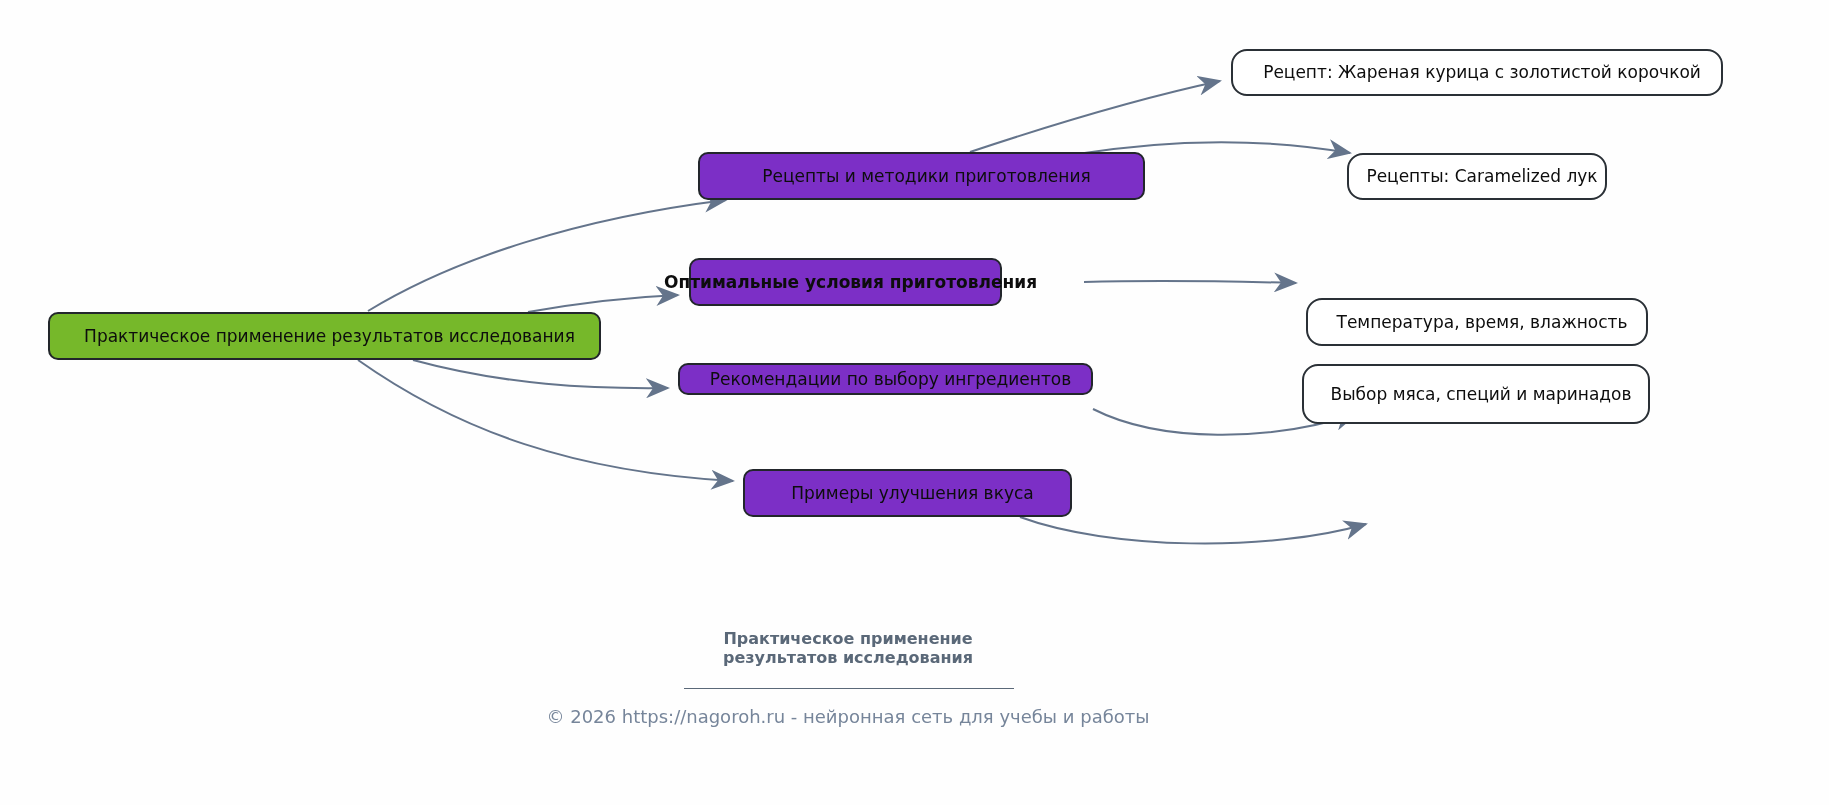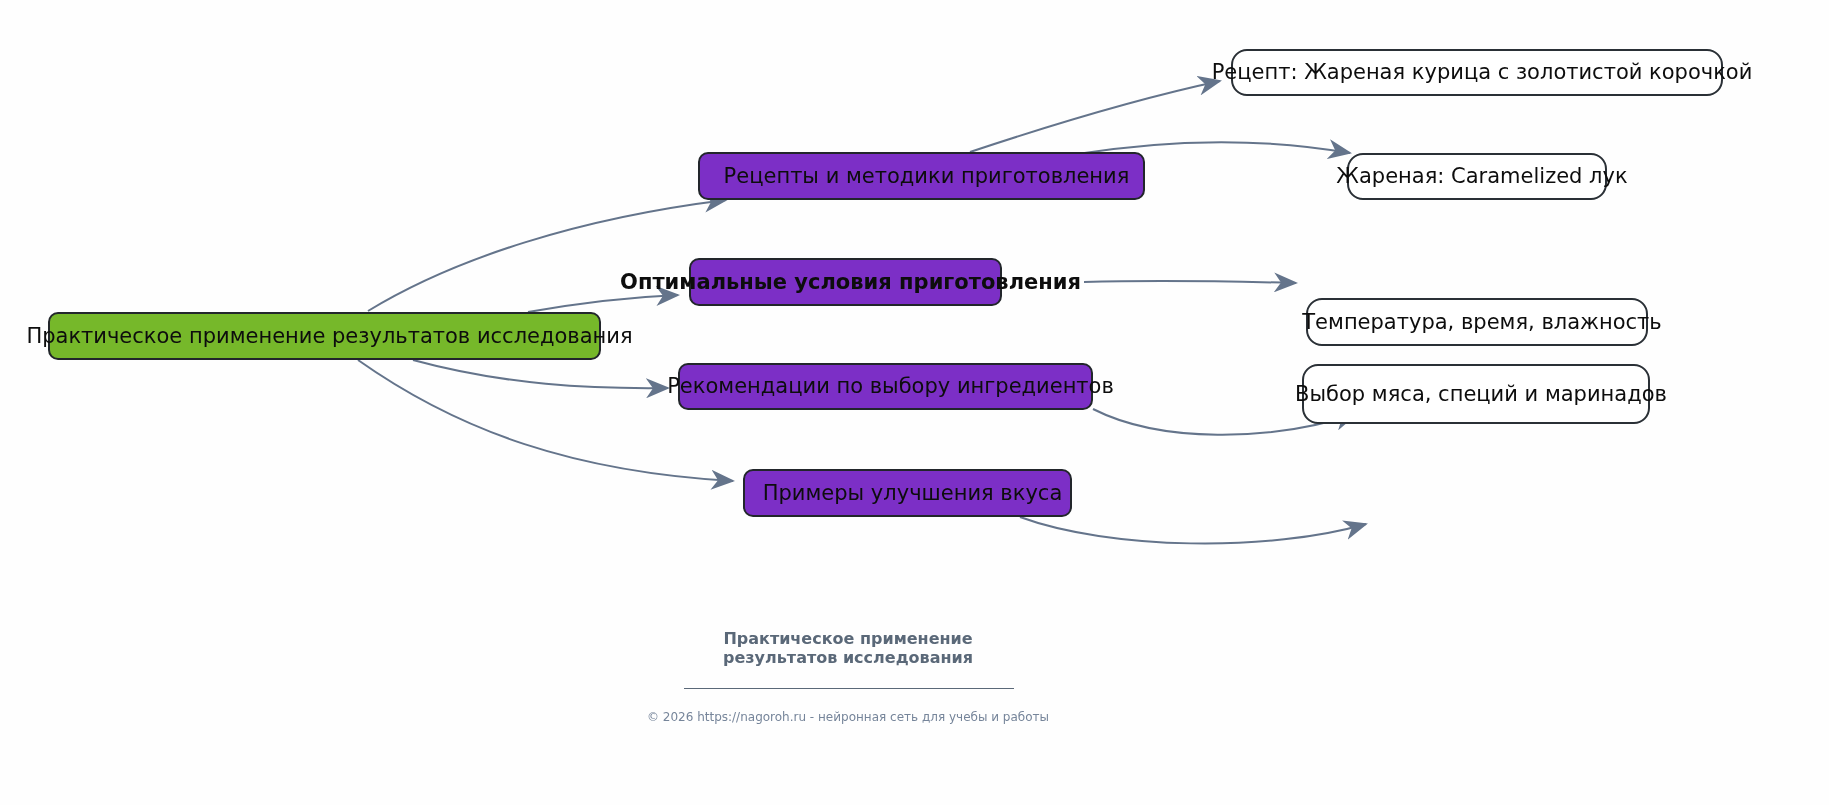--- a/index.html
+++ b/index.html
@@ -21,21 +21,21 @@
     background:var(--background);
     font-family:"DejaVu Sans","Liberation Sans",sans-serif;
     overflow:hidden;
   }
   svg.edges{position:absolute;left:0;top:0;width:1829px;height:805px;pointer-events:none;}
   svg.edges path.link{fill:none;stroke:var(--edge);stroke-width:2;}
   .node{
     position:absolute;
     display:flex;align-items:center;justify-content:center;
     box-sizing:border-box;
-    font-size:21px;color:var(--node_text);
+    font-size:17px;color:var(--node_text);
     white-space:nowrap;
     line-height:1;
     padding-left:10px;
   }
   .node.root{
     background:var(--root_fill);
     border:2px solid var(--node_border);
     border-radius:10px;
   }
   .node.branch{
@@ -52,21 +52,21 @@
     position:absolute;left:668px;top:629px;width:360px;
     text-align:center;font-weight:bold;font-size:16px;line-height:19px;
     color:var(--footer_title);
   }
   .footer-divider{
     position:absolute;left:684px;top:688px;width:330px;height:0;
     border-top:1px solid var(--footer_title);
   }
   .footer-copyright{
     position:absolute;left:498px;top:707px;width:700px;
-    text-align:center;font-size:12px;line-height:20px;
+    text-align:center;font-size:18px;line-height:20px;
     color:var(--footer_muted);
   }
 </style>
 </head>
 <body>
 
 <div class="canvas">
 
   <svg class="edges" viewBox="0 0 1829 805">
     <defs>
@@ -84,27 +84,27 @@
     <path class="link" d="M 1093 409 C 1160 443 1270 442 1356 414" marker-end="url(#arrow)"></path>
     <path class="link" d="M 1020 517 C 1110 550 1270 552 1366 524" marker-end="url(#arrow)"></path>
   </svg>
 
   <div class="node root" style="left:48px;top:312px;width:553px;height:48px;">Практическое применение результатов исследования</div>
 
   <div class="node branch" style="left:698px;top:152px;width:447px;height:48px;">Рецепты и методики приготовления</div>
 
   <div class="node branch" style="left:689px;top:258px;width:313px;height:48px;font-weight:bold;">Оптимальные условия приготовления</div>
 
-  <div class="node branch" style="left:678px;top:363px;width:415px;height:47px;">Рекомендации по выбору ингредиентов</div>
+  <div class="node branch" style="left:678px;top:363px;width:415px;height:32px;">Рекомендации по выбору ингредиентов</div>
 
   <div class="node branch" style="left:743px;top:469px;width:329px;height:48px;">Примеры улучшения вкуса</div>
 
   <div class="node leaf" style="left:1231px;top:49px;width:492px;height:47px;">Рецепт: Жареная курица с золотистой корочкой</div>
 
-  <div class="node leaf" style="left:1347px;top:153px;width:260px;height:47px;">Жареная: Caramelized лук</div>
+  <div class="node leaf" style="left:1347px;top:153px;width:260px;height:47px;">Рецепты: Caramelized лук</div>
 
   <div class="node leaf" style="left:1306px;top:258px;width:342px;height:48px;margin-top:40px;">Температура, время, влажность</div>
 
   <div class="node leaf" style="left:1302px;top:364px;width:348px;height:60px;">Выбор мяса, специй и маринадов</div>
 
 
   <div class="footer-title">Практическое применение результатов исследования</div>
 
   <div class="footer-divider"></div>
 

